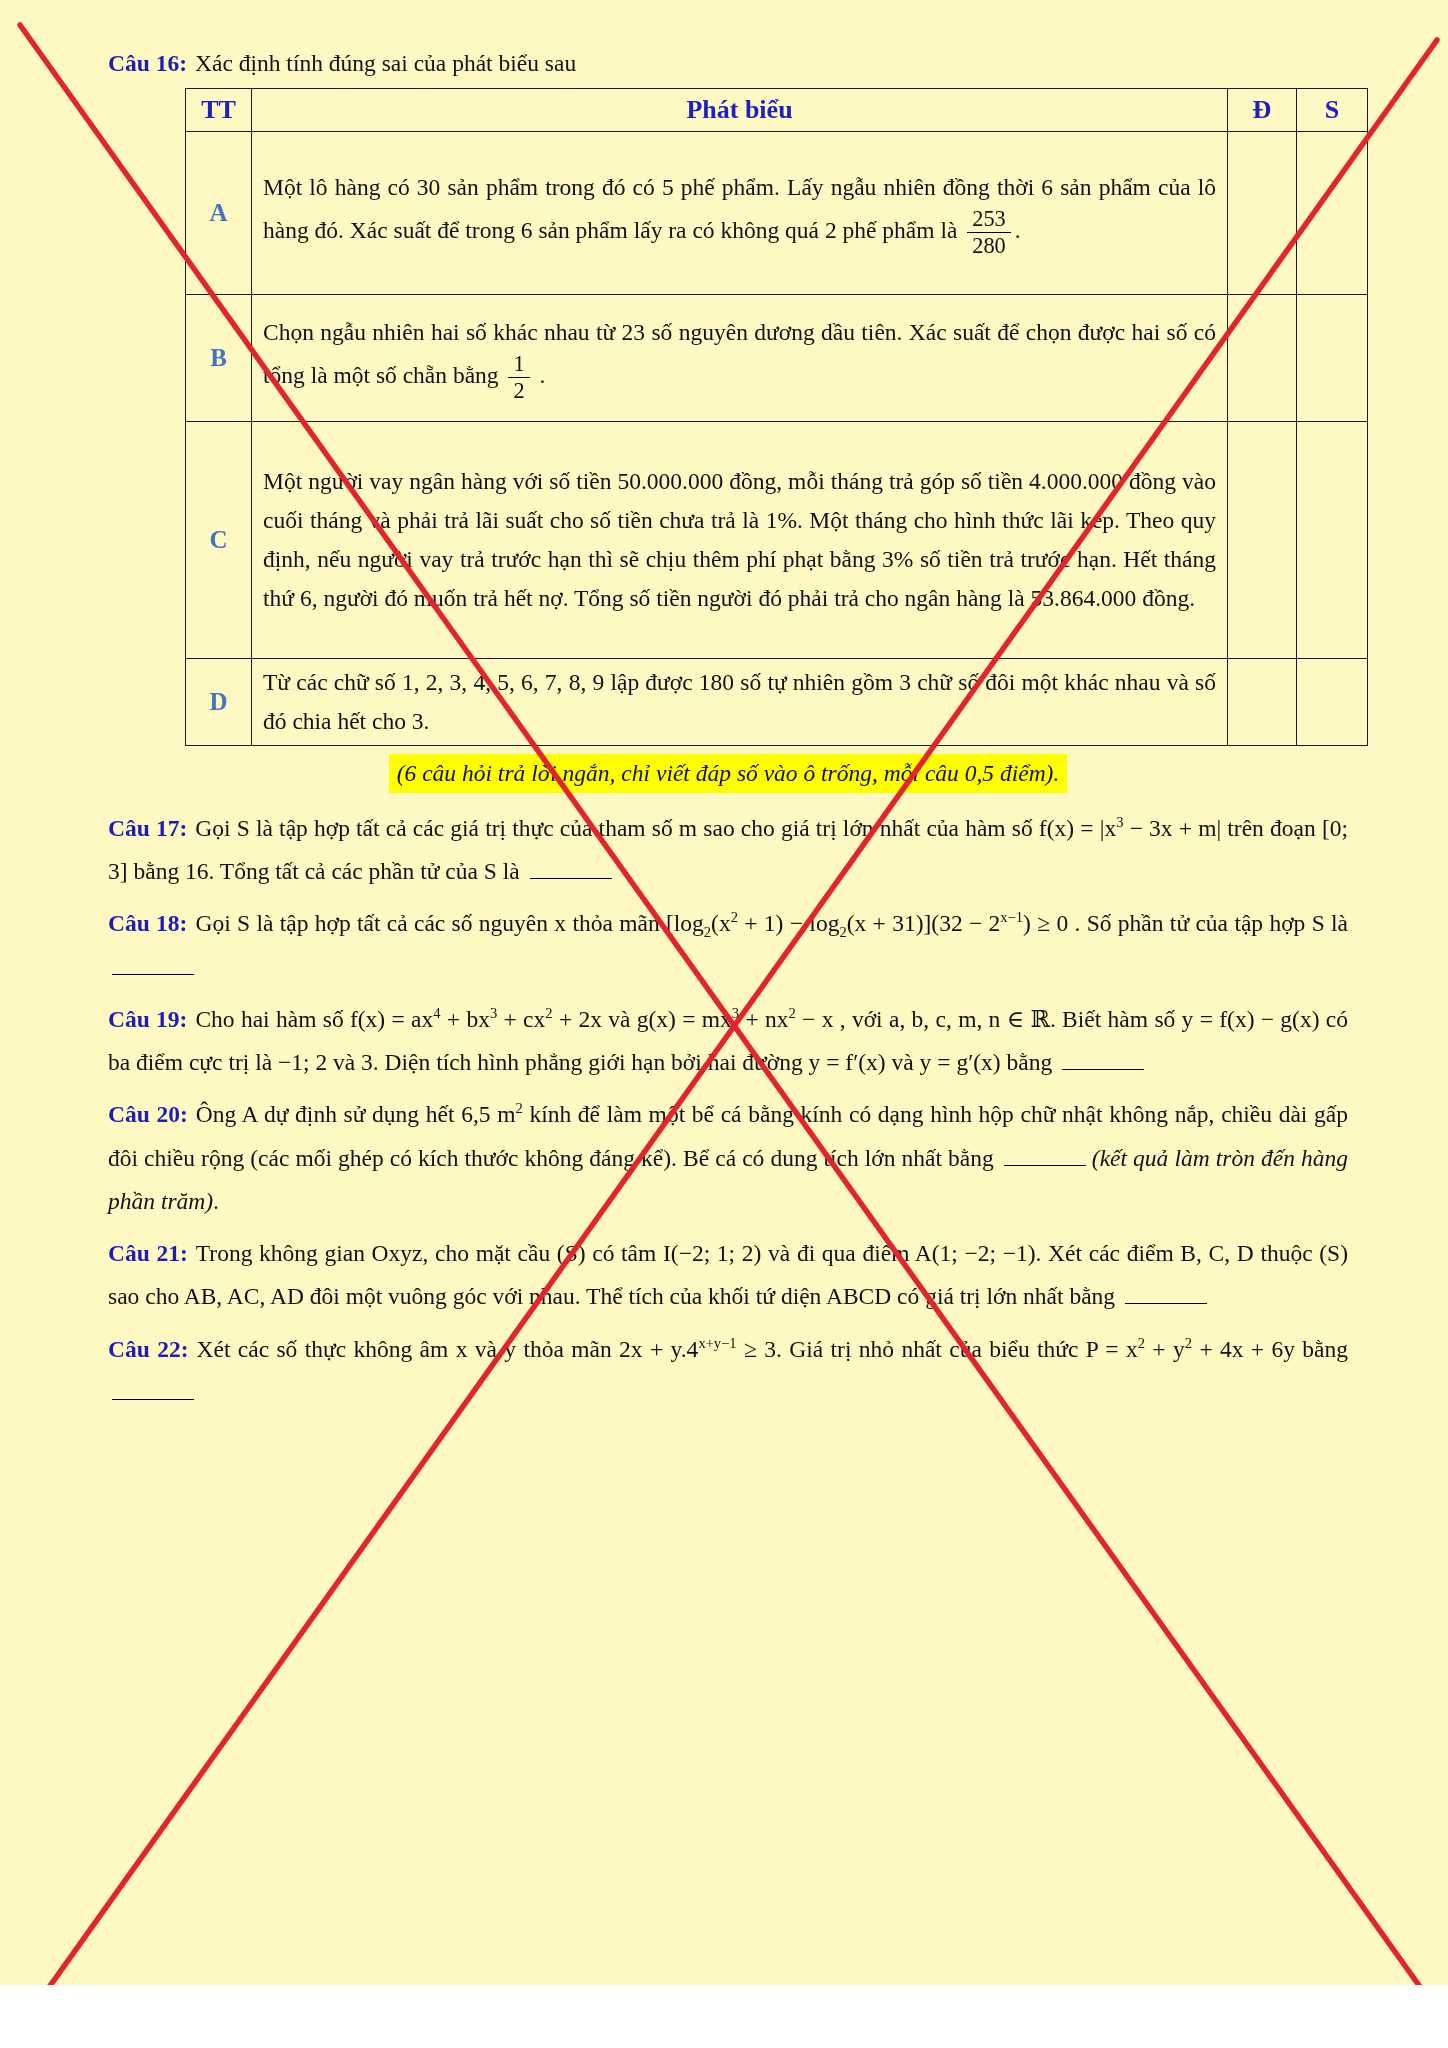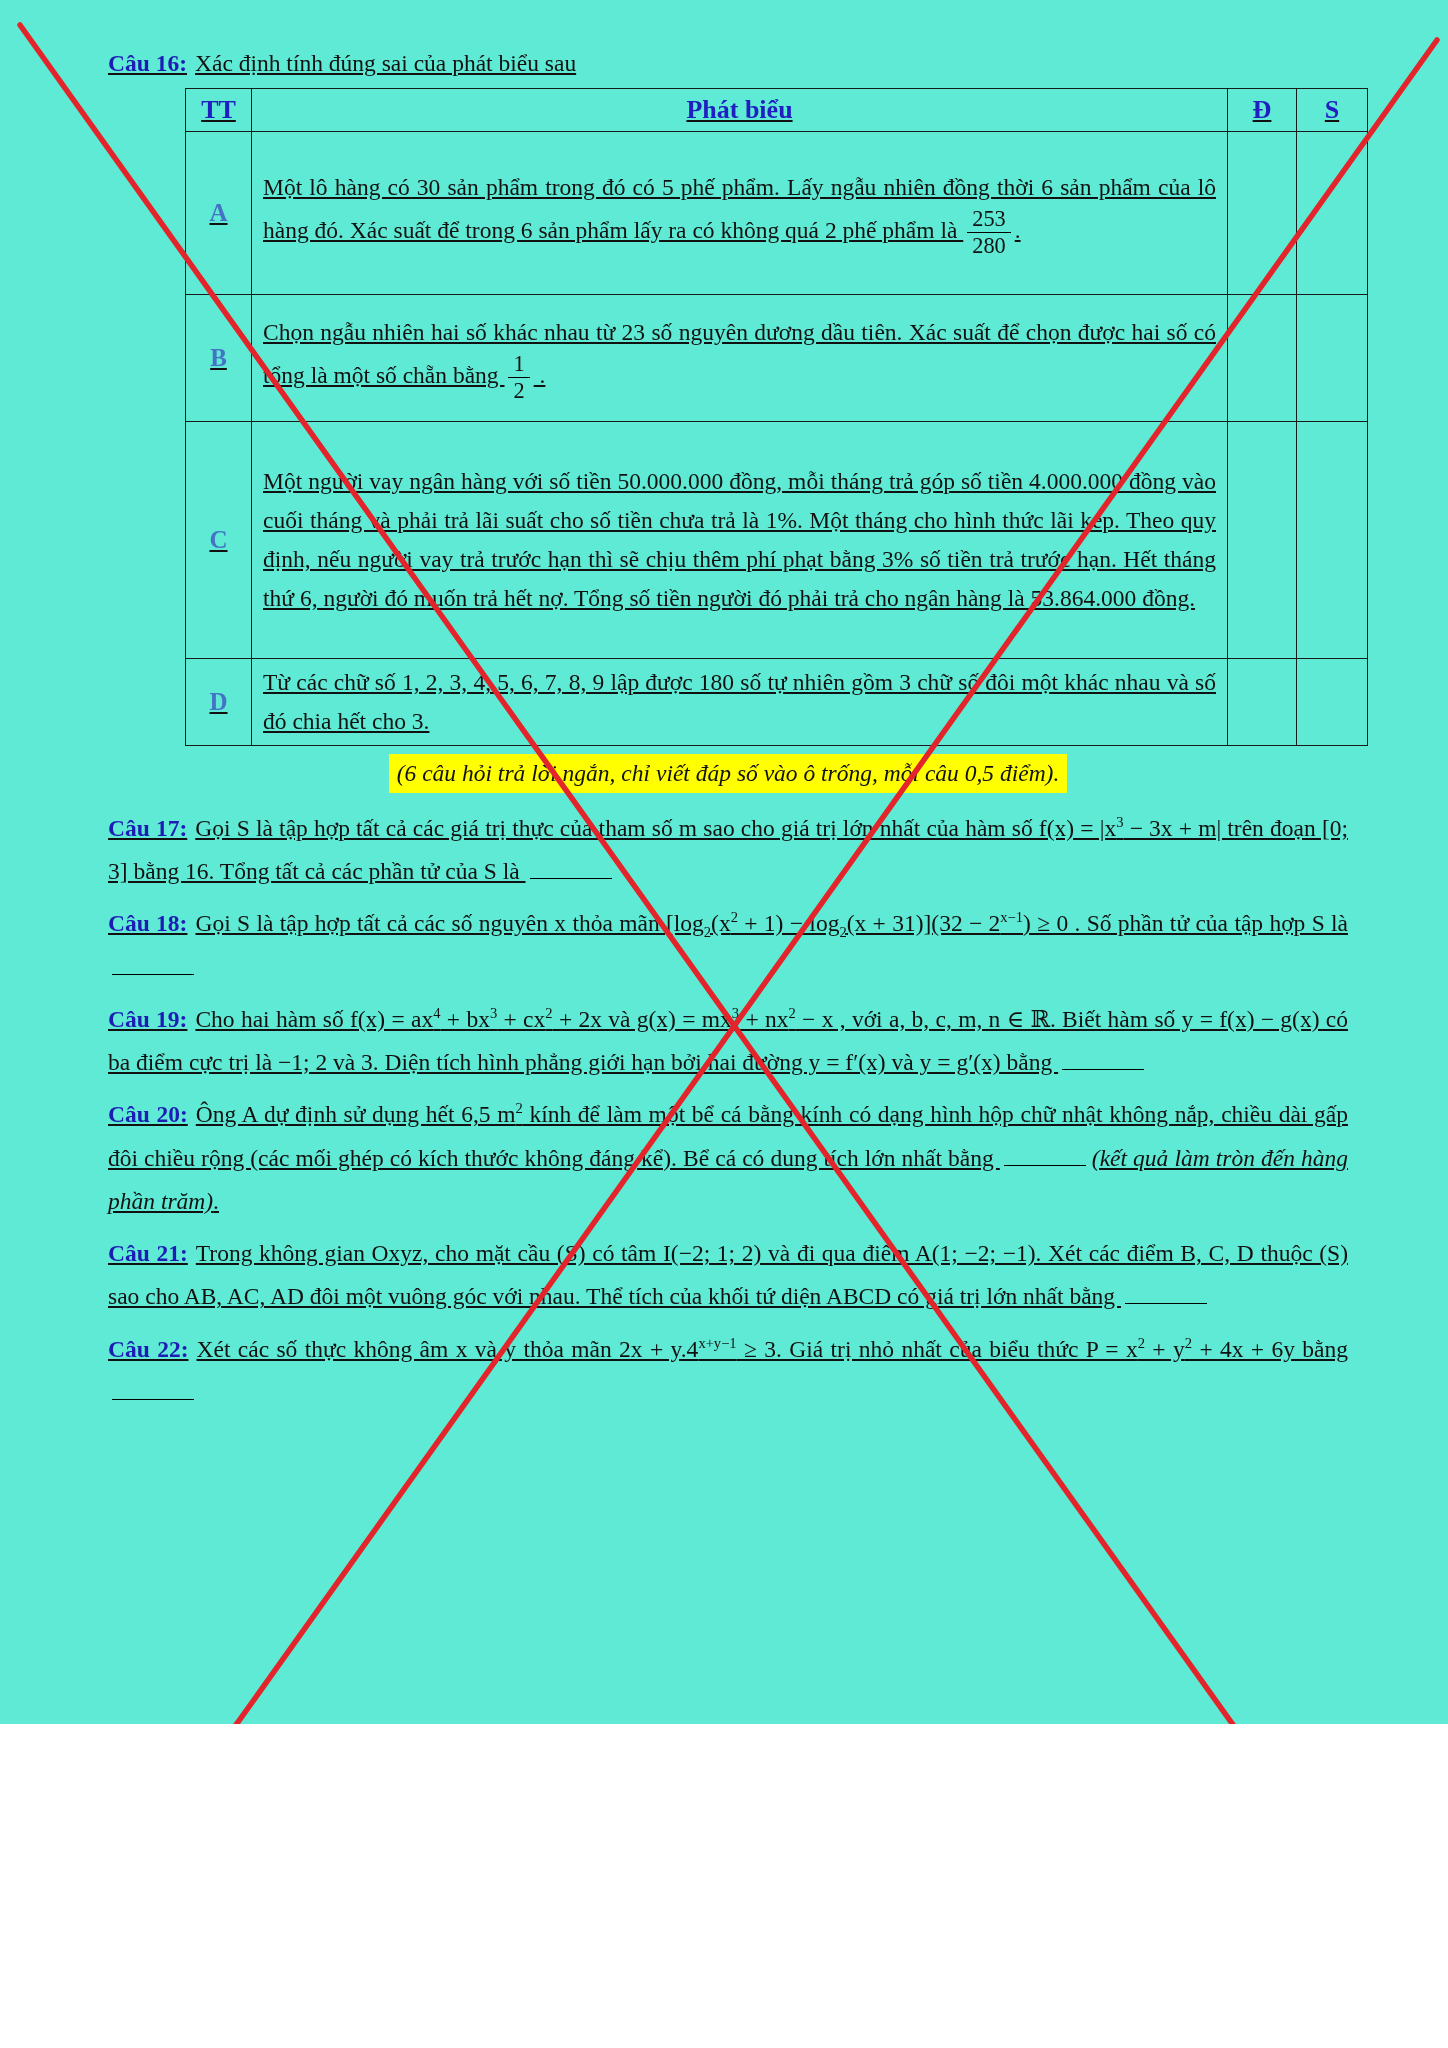--- a/index.html
+++ b/index.html
@@ -1,20 +1,20 @@
 <!DOCTYPE html>
 <html><head>
 <meta charset="utf-8">
 <style>
   * { margin:0; padding:0; box-sizing:border-box; }
   html,body { background:#ffffff; }
   .page {
-    position:relative; width:1448px; height:1724px; background:#5eead4;
+    position:relative; width:1448px; height:1985px; background:#fef9c3;
     font-family:"Liberation Serif","DejaVu Serif",serif;
-    font-size:23.5px; color:#111; overflow:hidden;text-decoration:underline;
+    font-size:23.5px; color:#111; overflow:hidden;
   }
   .content { padding:46px 100px 0 108px; }
 
   
   .q-head { line-height:1.45; margin-bottom:8px; }
   .qlabel { font-weight:bold; color:#1d1db5; margin-right:8px; }
 
   
   table.tf {
     border-collapse:collapse; margin-left:77px; width:1183px;

